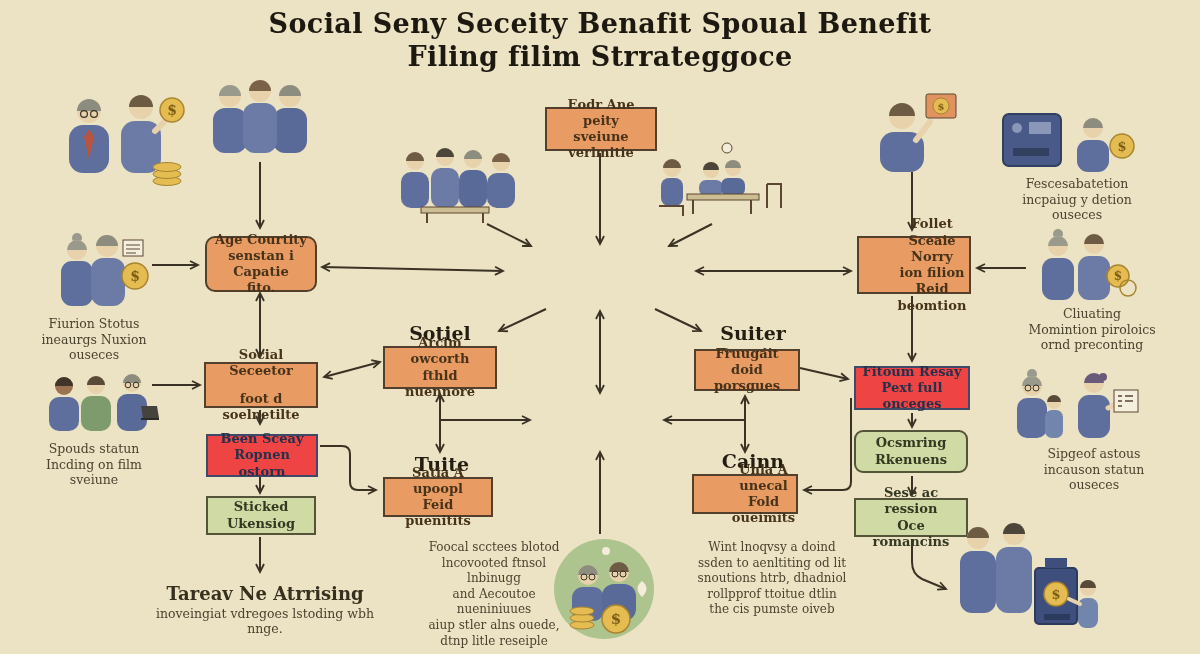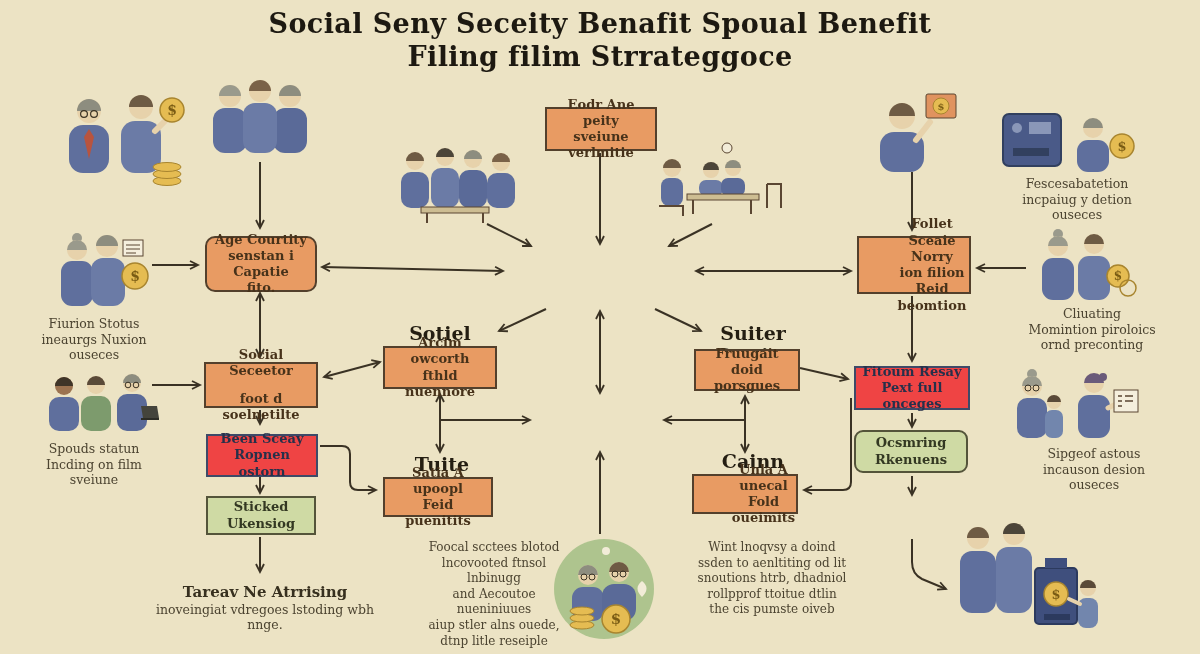--- a/index.html
+++ b/index.html
@@ -14,21 +14,21 @@
        align-items:center;justify-content:center;text-align:center;font-weight:bold;
        font-size:13px;line-height:1.25;padding:2px 4px;box-sizing:border-box;}
   .box span{display:block;}
   .orange{background:#E89B63;border-color:#53402c;color:#47321a;}
   .green{background:#CFDAA4;border-color:#54543a;color:#333822;}
   .blue{background:#ef4444;border-color:#3e4a68;color:#27304a;}
   .center-box{font-size:21px;line-height:1.2;background:#CBD69E;}
   .flabel{position:absolute;z-index:2;font-weight:bold;font-size:19px;color:#241e12;text-align:center;}
   .caption{position:absolute;z-index:2;font-size:12.5px;line-height:1.25;color:#4b4330;text-align:center;}
   .caption span{display:block;}
-  .bl-head{font-weight:bold;font-size:15px;color:#37301f;}
+  .bl-head{font-weight:bold;font-size:18px;color:#37301f;}
   .para{position:absolute;z-index:2;font-size:12px;line-height:1.3;color:#4b4330;text-align:center;}
   .para span{display:block;}
   svg.illo{position:absolute;z-index:2;}
 </style>
 </head>
 <body>
 
 <div id="canvas">
 
   <div class="title">
@@ -139,20 +139,24 @@
   <div class="box blue" style="left:854px;top:366px;width:116px;height:44px;">
     <span>Fitoum Resay</span>
     <span>Pext full onceges</span>
   </div>
 
   <div class="box green" style="left:854px;top:430px;width:114px;height:43px;border-radius:9px;">
     <span>Ocsmring</span>
     <span>Rkenuens</span>
   </div>
 
+  <div class="box green" style="left:854px;top:498px;width:114px;height:39px;">
+    <span>Sese ac ression</span>
+    <span>Oce romancins</span>
+  </div>
 
   <div class="caption" style="left:15px;top:316px;width:158px;">
     <span>Fiurion Stotus</span>
     <span>ineaurgs Nuxion</span>
     <span>ouseces</span>
   </div>
 
   <div class="caption" style="left:15px;top:441px;width:158px;">
     <span>Spouds statun</span>
     <span>Incding on film</span>
@@ -172,21 +176,21 @@
   </div>
 
   <div class="caption" style="left:998px;top:306px;width:188px;">
     <span>Cliuating</span>
     <span>Momintion piroloics</span>
     <span>ornd preconting</span>
   </div>
 
   <div class="caption" style="left:1005px;top:446px;width:178px;">
     <span>Sipgeof astous</span>
-    <span>incauson desion</span>
+    <span>incauson statun</span>
     <span>ouseces</span>
   </div>
 
   <div class="para" style="left:418px;top:540px;width:152px;">
     <span>Foocal scctees blotod</span>
     <span>lncovooted ftnsol lnbinugg</span>
     <span>and Aecoutoe nueniniuues</span>
     <span>aiup stler alns ouede,</span>
     <span>dtnp litle reseiple</span>
   </div>

